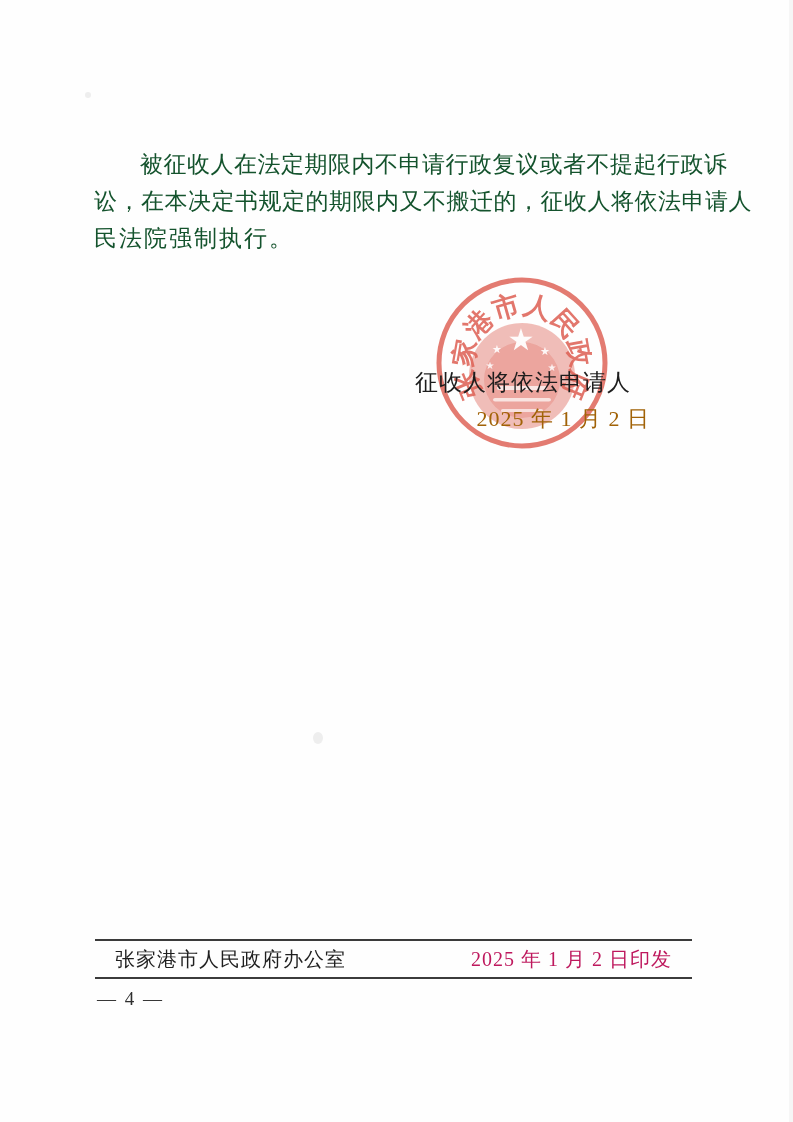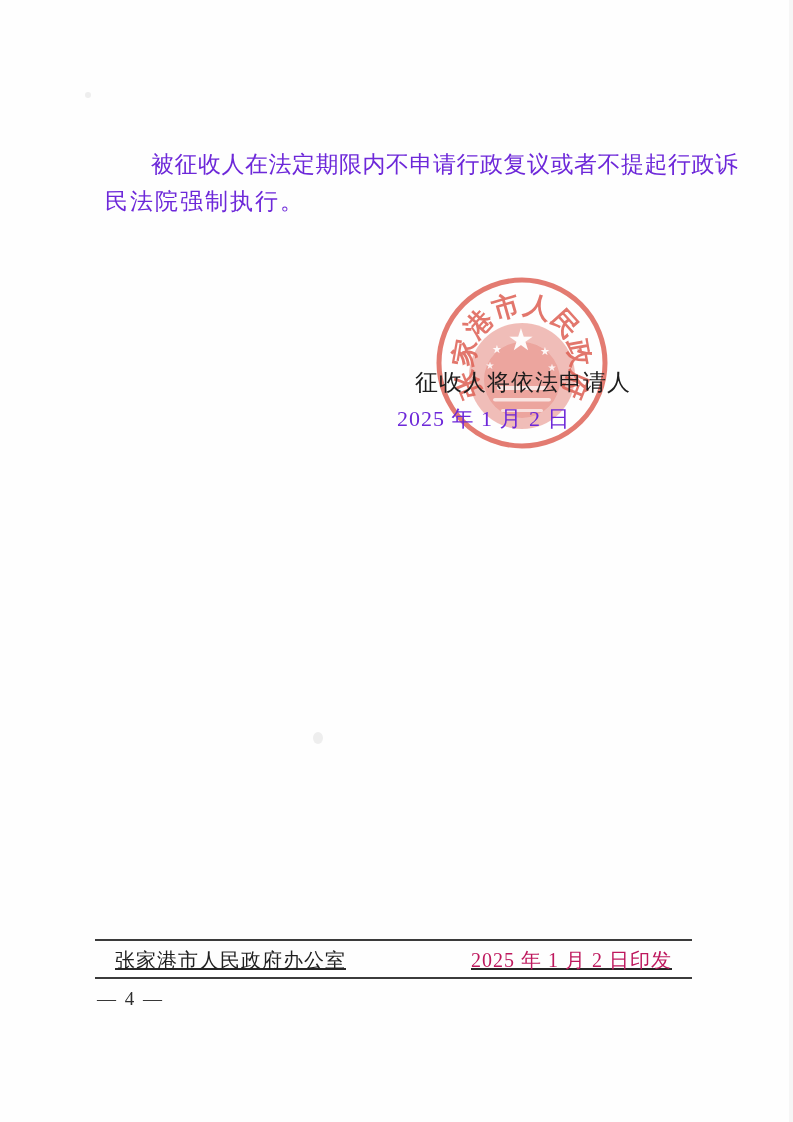--- a/index.html
+++ b/index.html
@@ -27,27 +27,27 @@
   .smudge {
     position: absolute;
     border-radius: 50%;
     background: rgba(120,120,120,0.12);
   }
   .smudge.s1 { left: 85px; top: 92px; width: 6px; height: 6px; }
   .smudge.s2 { left: 313px; top: 732px; width: 10px; height: 12px; }
 
   .body-text {
     position: absolute;
-    left: 105px;
+    left: 94px;
     top: 146px;
     width: 604px;
     font-size: 23px;
     line-height: 37px;
     letter-spacing: 0.5px;
-    color: #6d28d9;
+    color: #14532d;
   }
   .body-text .line {
     text-align: justify;
     text-align-last: justify;
     white-space: nowrap;
   }
   .body-text .line.first {
     text-indent: 2em;
   }
   .body-text .line.last {
@@ -76,52 +76,51 @@
     left: 408px;
     top: 367px;
     width: 230px;
     text-align: center;
     font-size: 23px;
     letter-spacing: 1px;
     color: #1d1d1d;
   }
   .sign-date {
     position: absolute;
-    left: 397px;
+    left: 420px;
     top: 404px;
     width: 230px;
-    text-align: left;
+    text-align: right;
     font-size: 22px;
     letter-spacing: 1px;
-    color: #6d28d9;
+    color: #a16207;
   }
 
   .release-note {
     position: absolute;
     left: 131px;
     top: 441px;
     font-size: 21px;
     letter-spacing: 1.5px;
     color: #252525;
   }
 
   .colophon {
     position: absolute;
     left: 95px;
     top: 939px;
     width: 597px;
     border-top: 2px solid #3b3b3b;
     border-bottom: 2px solid #3b3b3b;
     display: flex;
     justify-content: space-between;
-    align-items: flex-start;
+    align-items: center;
     padding: 6px 0;
     box-sizing: border-box;
     height: 40px;
-    text-decoration: underline;
   }
   .colophon .office {
     padding-left: 20px;
     font-size: 20px;
     letter-spacing: 1px;
     color: #1f1f1f;
   }
   .colophon .print-info {
     padding-right: 20px;
     font-size: 20px;
@@ -142,20 +141,21 @@
 <body>
 
 <div class="page">
 
   <div class="scan-edge"></div>
   <div class="smudge s1"></div>
   <div class="smudge s2"></div>
 
   <div class="body-text">
     <div class="line first">被征收人在法定期限内不申请行政复议或者不提起行政诉</div>
+    <div class="line">讼，在本决定书规定的期限内又不搬迁的，征收人将依法申请人</div>
     <div class="line last">民法院强制执行。</div>
   </div>
 
   <svg class="seal-wrap" viewBox="0 0 178 178" xmlns="http://www.w3.org/2000/svg" aria-hidden="true">
 
     <circle class="seal-ink ring" cx="89" cy="89" r="83" fill="none" stroke="#dc574a" stroke-width="5" opacity="0.85"></circle>
 
     <circle class="seal-ink" cx="89" cy="102" r="53" fill="#dc574a" opacity="0.42"></circle>
     <circle class="seal-ink" cx="89" cy="106" r="38" fill="#dc574a" opacity="0.28"></circle>
 

